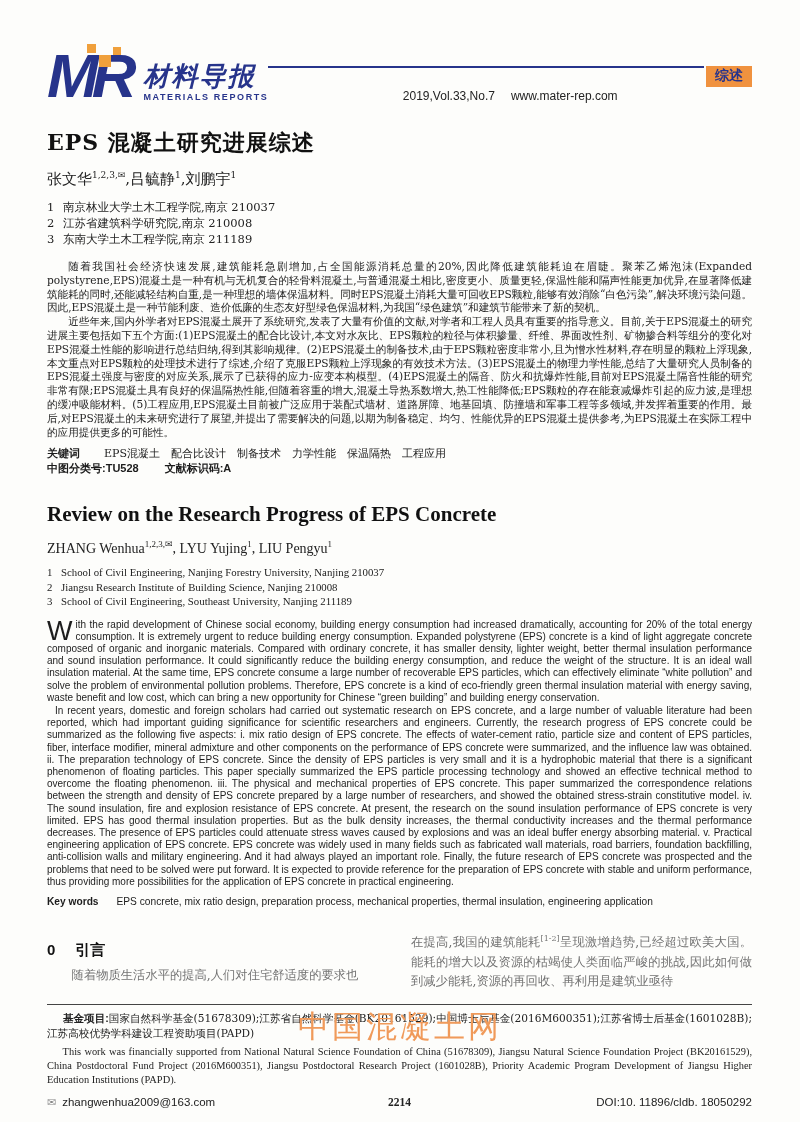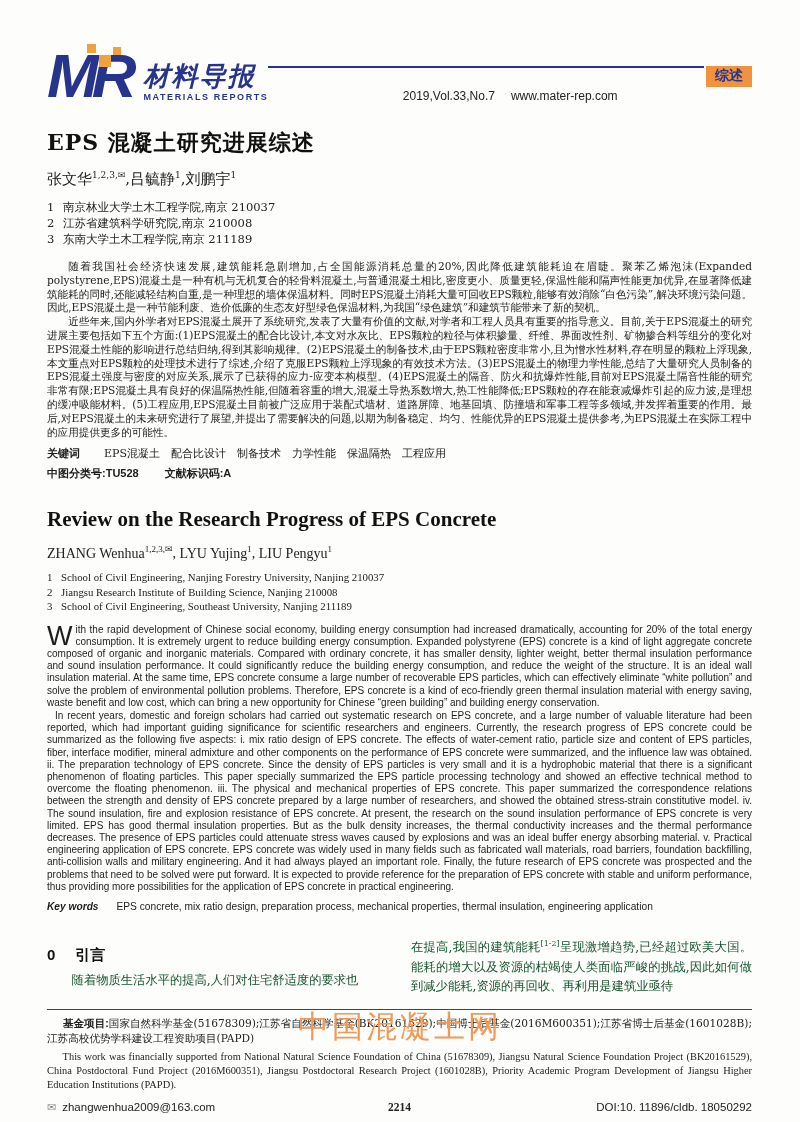--- a/index.html
+++ b/index.html
@@ -73,21 +73,21 @@
   
   .abstract-cn {
     margin-top:13px;
     font-size:10.6px; line-height:13.8px;
     text-align:justify; color:#222;
   }
   .abstract-cn p { text-indent:2em; }
   .kw-row { margin-top:7px; font-size:11px; }
   .kw-label { font-family:"Liberation Sans", sans-serif; font-weight:bold; }
   .kw-text { white-space:pre-wrap; }
-  .clc-row { margin-top:5px; font-size:11px; font-family:"Liberation Sans", sans-serif; font-weight:bold; }
+  .clc-row { font-size:11px; font-family:"Liberation Sans", sans-serif; font-weight:bold; }
   .clc-row .spacer { display:inline-block; width:26px; }
 
   
   .title-en {
     margin-top:26px;
     font-family:"Liberation Serif", serif;
     font-size:21px; font-weight:bold; color:#111;
   }
   .authors-en { margin-top:12px; font-family:"Liberation Serif", serif; font-size:14px; color:#222; }
   .affils-en { margin-top:8px; }
@@ -101,33 +101,33 @@
     text-align:justify; color:#1d1d1d;
   }
   .dropcap {
     float:left;
     font-size:27px; line-height:23px;
     padding:1px 3px 0 0;
     font-weight:normal;
   }
   .abstract-en .p2 { text-indent:8px; margin-top:1px; }
   .kw-en-row { margin-top:8px; font-family:"Liberation Sans", sans-serif; font-size:10.2px; }
-  .kw-en-label { font-weight:bold; margin-right:18px;font-style:italic; }
+  .kw-en-label { font-weight:bold; margin-right:18px; }
 
   
   .intro { display:flex; margin-top:22px; }
   .col-l { width:346px; margin-right:18px; }
   .col-r { flex:1; }
   .sec-heading {
     font-family:"Liberation Sans", sans-serif;
     font-weight:bold; font-size:15px; color:#111;
     margin-top:12px;
   }
   .sec-heading .sec-num { margin-right:20px; }
-  .intro p { font-size:12.3px; line-height:19.5px; text-align:justify; color:#14532d; }
+  .intro p { font-size:12.3px; line-height:19.5px; text-align:justify; color:#737373; }
   .col-l p { margin-top:6px; text-indent:2em; }
   .intro sup { font-size:8px; }
 
   
   .footnote-rule { height:1px; background:#444; margin-top:12px; }
   .footnote-cn {
     margin-top:6px; font-size:10.6px; line-height:15px;
     text-align:justify; text-indent:1.5em; color:#222;
   }
   .footnote-cn .fn-label { font-family:"Liberation Sans", sans-serif; font-weight:bold; }

